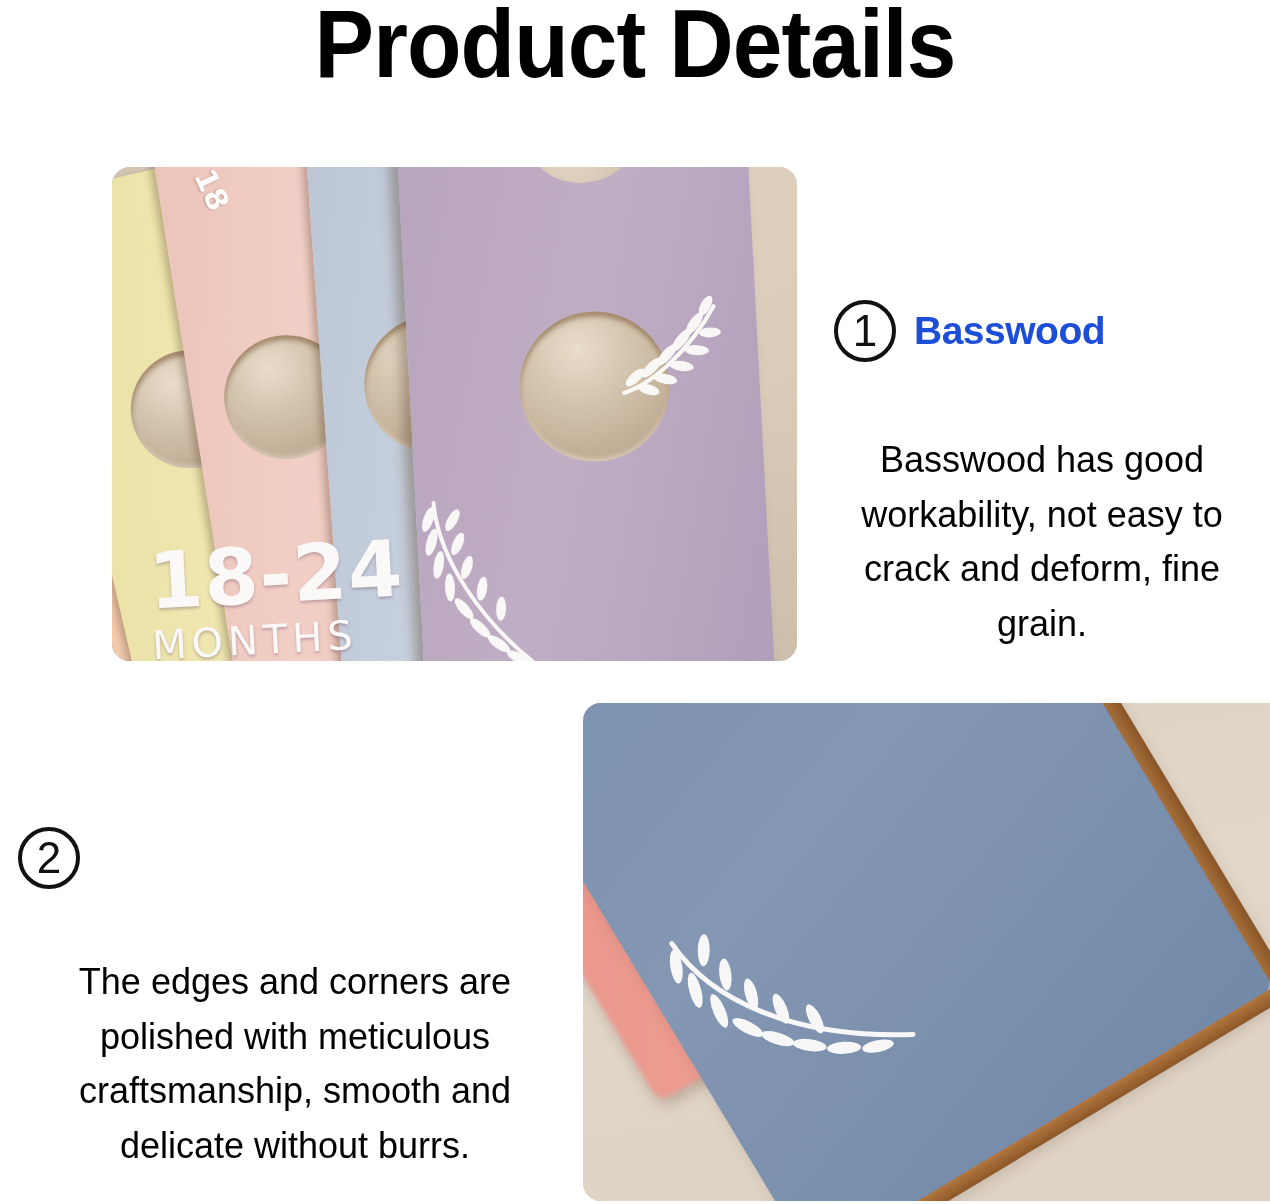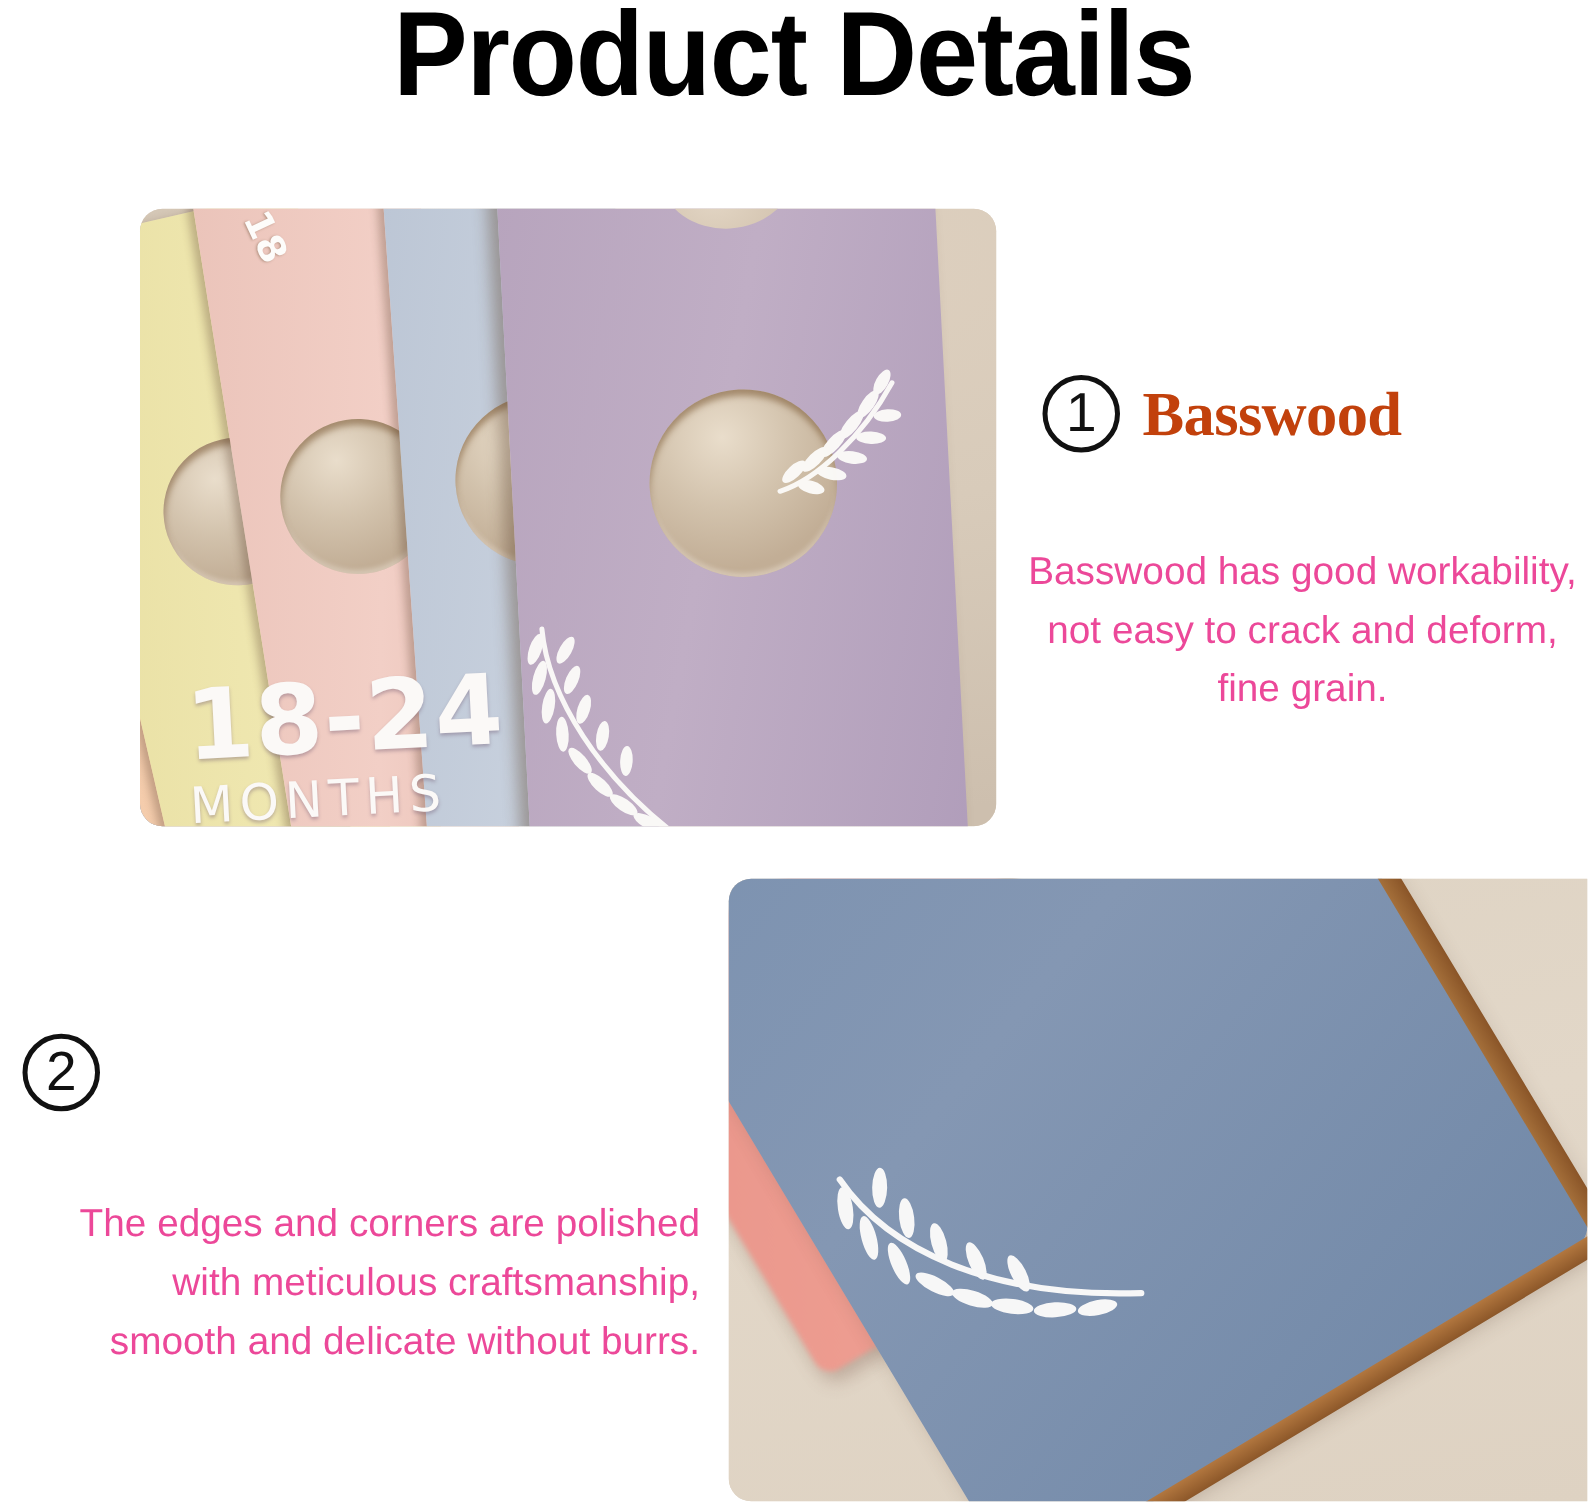--- a/index.html
+++ b/index.html
@@ -205,40 +205,40 @@
     border: 4px solid #111;
     border-radius: 50%;
     display: flex; align-items: center; justify-content: center;
     font-family: "Liberation Sans", sans-serif;
     font-size: 44px;
     font-weight: 400;
     color: #111;
     line-height: 1;
   }
   .feature-title {
-    font-family: Liberation Serif, serif;
+    font-family: Liberation Sans, sans-serif;
     font-weight: 700;
-    font-size: 50px;
-    color: #c2410c;
+    font-size: 39px;
+    color: #1d4ed8;
     letter-spacing: -.5px;
   }
   .feature-body {
     position: absolute;
     font-family: "Liberation Sans", sans-serif;
     font-weight: 400;
-    font-size: 31px;
+    font-size: 36px;
     line-height: 1.52;
-    color: #ec4899;
+    color: #000000;
     text-align: center;
   }
 
   #feature-1-head { left: 834px; top: 300px; }
   #feature-1-body { left: 822px; top: 433px; width: 440px; }
   #feature-2-head { left: 18px; top: 827px; }
-  #feature-2-body { left: 30px; top: 955px; width: 530px; text-align: right; }
+  #feature-2-body { left: 30px; top: 955px; width: 530px; }
 </style>
 </head>
 <body>
 
 <div id="page">
 
   <div id="page-title">Product Details</div>
 
   <div class="photo" id="photo-hanger-stack">
     <div id="p1-bg"></div>

